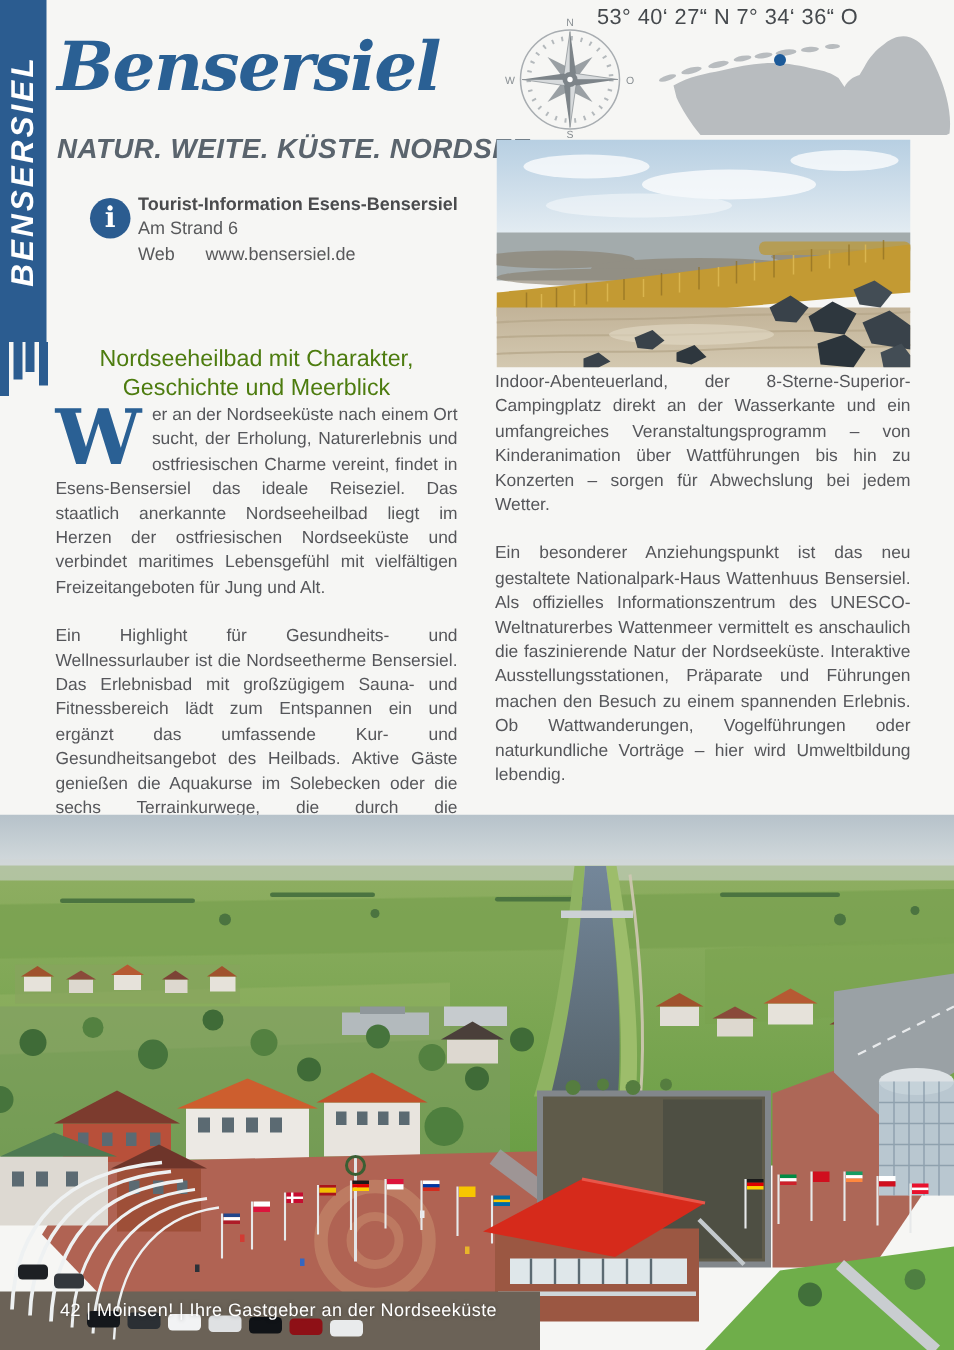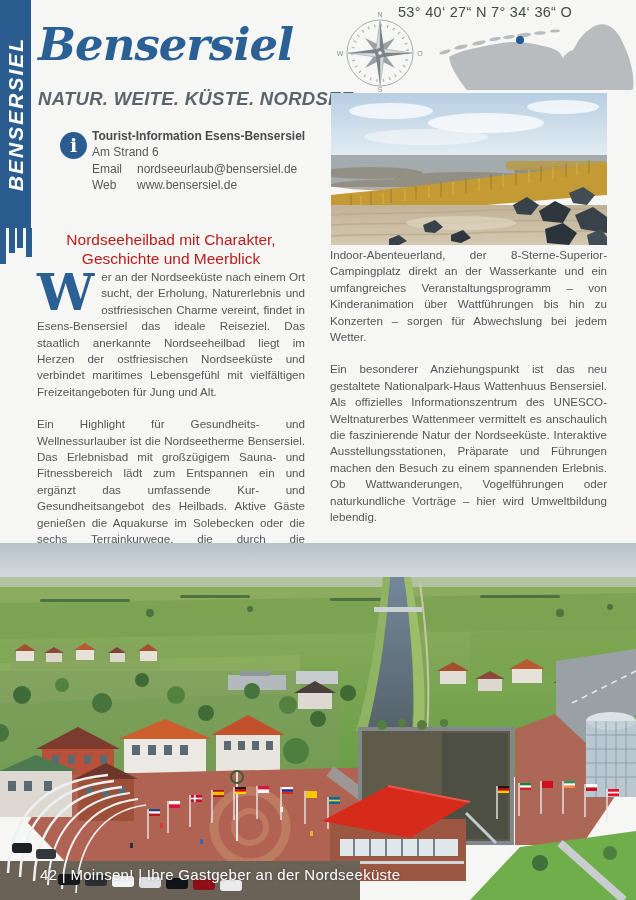--- a/index.html
+++ b/index.html
@@ -29,29 +29,29 @@
   
   .coords{position:absolute;left:398px;top:4px;width:238px;font-size:14.5px;font-weight:normal;
         color:#45494d;letter-spacing:.3px;}
   .compass{position:absolute;left:336px;top:8px;}
   .map{position:absolute;left:437px;top:16px;}
   
   .photo-top{position:absolute;left:331px;top:93px;width:276px;height:152px;}
   .photo-bottom{position:absolute;left:0;top:543px;width:636px;height:357px;}
   
   .heading{position:absolute;left:37px;top:231px;width:268px;text-align:center;
-        font-size:15.5px;line-height:18.5px;color:#b91c1c;}
+        font-size:15.5px;line-height:18.5px;color:#4d7c0f;}
   .col{position:absolute;font-size:11.6px;line-height:16.4px;text-align:justify;color:#55565a;}
   .col p{margin:0 0 16px 0;}
   .col-left{left:37px;top:269px;width:268px;}
   .col-right{left:330px;top:247px;width:277px;}
   .dropcap{float:left;font-family:"DejaVu Serif",serif;font-weight:bold;
         font-size:51px;line-height:42px;color:#2a6094;padding:2px 7px 0 0;}
   
-  .footer{position:absolute;left:40px;top:866px;color:#fff;font-size:15px;letter-spacing:.3px;
+  .footer{position:absolute;left:40px;top:866px;color:#fff;font-size:12px;letter-spacing:.3px;
         text-shadow:0 0 3px rgba(0,0,0,.35);}
   svg text{font-family:"Liberation Sans",sans-serif;}
 </style>
 </head>
 <body>
 
 <div class="page">
 
   <div class="banner">
     <div class="banner-text">BENSERSIEL</div>
@@ -62,21 +62,20 @@
   <div class="fringe f4"></div>
 
   <div class="title">Bensersiel</div>
   <div class="tagline">NATUR. WEITE. KÜSTE. NORDSEE.</div>
 
   <div class="contact">
     <div class="info-icon">i</div>
     <div class="contact-lines">
       <div class="contact-name">Tourist-Information Esens-Bensersiel</div>
       <div>Am Strand 6</div>
-      <div><span class="lbl">Email</span><span>nordseeurlaub@bensersiel.de</span></div>
       <div><span class="lbl">Web</span><span>www.bensersiel.de</span></div>
     </div>
   </div>
 
   <div class="coords">53° 40‘ 27“ N 7° 34‘ 36“ O</div>
 
   <div class="compass">
     <svg width="88" height="84" viewBox="0 0 88 84">
       <circle cx="44" cy="45" r="33" fill="none" stroke="#a8adb1" stroke-width="1"></circle>
       <circle cx="44" cy="45" r="27.5" fill="none" stroke="#b4b9bc" stroke-width="3" stroke-dasharray="1.3 5.2"></circle>

